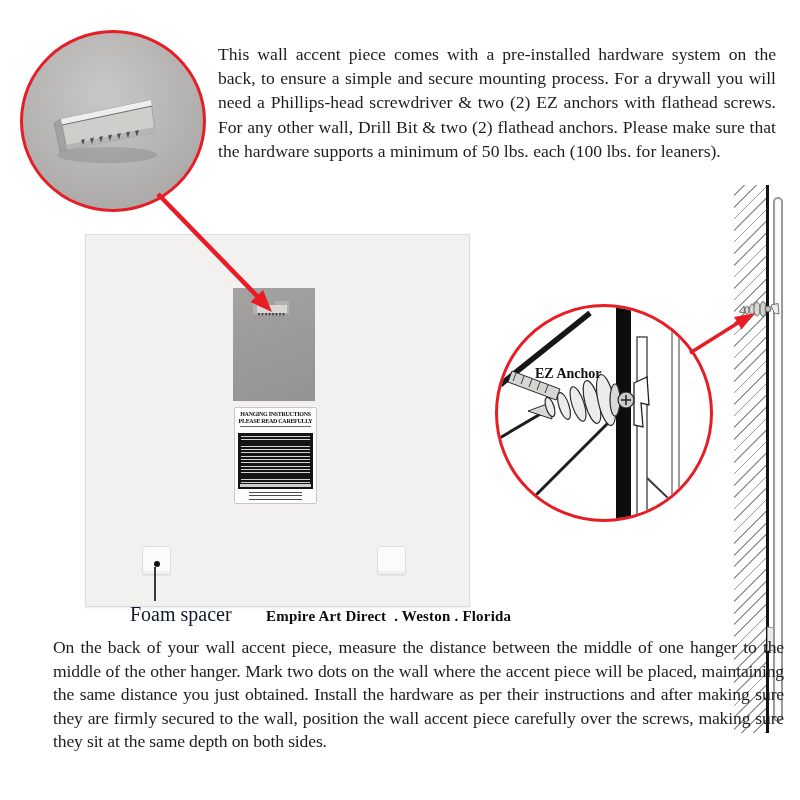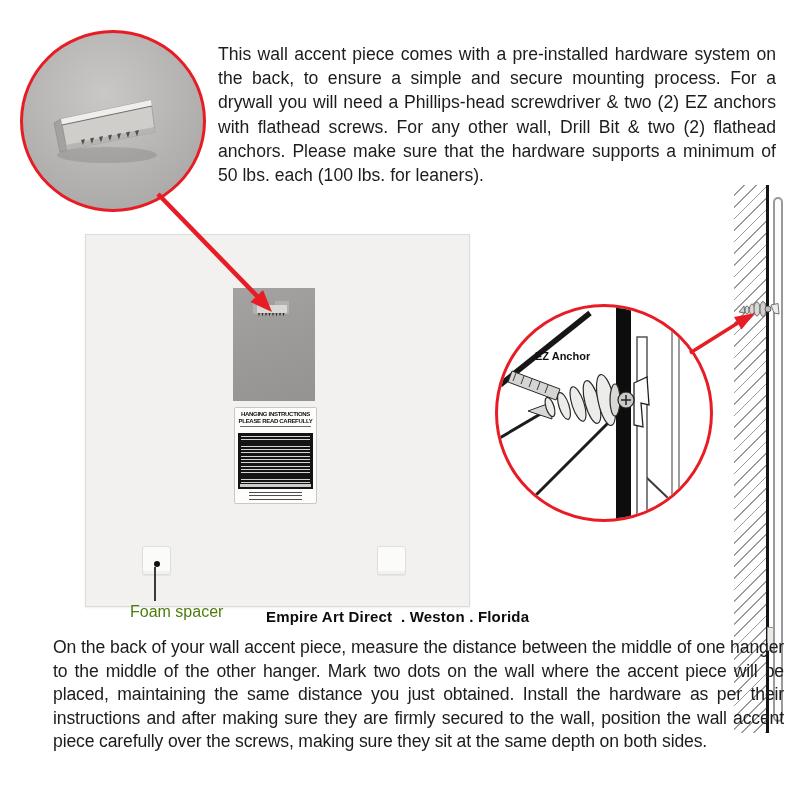--- a/index.html
+++ b/index.html
@@ -1,17 +1,17 @@
 <!DOCTYPE html>
 <html><head>
 <meta charset="utf-8">
 <style>
   html,body{margin:0;padding:0;background:#fff;}
   #canvas{position:relative;width:800px;height:800px;background:#ffffff;overflow:hidden;
-          font-family:Liberation Sans, sans-serif;color:#1b1b1b;}
+          font-family:Liberation Serif, serif;color:#1b1b1b;}
   .abs{position:absolute;}
 
   
   .para{font-size:17.6px;line-height:24.2px;text-align:justify;color:#1c1c1c;}
   #top-para{left:218px;top:42px;width:558px;}
   #bottom-para{left:5px;top:636px;width:731px;line-height:23.6px;letter-spacing:-0.15px;margin-left:48px;}
 
   
   #circle-hanger{left:20px;top:30px;width:180px;height:176px;border:3px solid #e81c24;border-radius:50%;
     overflow:hidden;background:radial-gradient(circle at 45% 35%, #c9c8c6 0%, #b4b3b1 55%, #a3a2a0 100%);}
@@ -29,27 +29,27 @@
   .lbl-body-lines{height:100%;background:repeating-linear-gradient(to bottom,rgba(255,255,255,0.82) 0 0.9px,transparent 0.9px 3.3px);}
   .lbl-band{position:absolute;left:2px;right:2px;bottom:2px;height:3.5px;background:#cfcdcb;}
   .lbl-foot{margin:3px auto 0;width:70%;height:9px;
     background:repeating-linear-gradient(to bottom,#4c4c4c 0 0.9px,transparent 0.9px 3.4px);}
   .spacer{width:27px;height:27px;background:#fbfbfa;border:1px solid #e0ded9;border-radius:3px;
     box-shadow:0 1px 1px rgba(0,0,0,0.06), inset 0 -3px 0 rgba(0,0,0,0.04);}
   #spacer-left{left:56px;top:311px;}
   #spacer-right{left:291px;top:311px;}
   #spacer-dot{left:11px;top:14px;width:6px;height:6px;border-radius:50%;background:#111;}
   #spacer-leader{left:154px;top:567px;width:1.5px;height:34px;background:#3a3a3a;}
-  #foam-label{left:130px;top:603px;font-size:16px;color:#4d7c0f;text-align:right;}
+  #foam-label{left:130px;top:603px;font-size:20px;color:#0f172a;text-align:right;}
   #brand{left:266px;top:608px;font-size:15px;font-weight:bold;color:#0c0c0c;white-space:pre;letter-spacing:0.2px;}
 
   
   #circle-ez{left:495px;top:304px;width:212px;height:212px;border:3px solid #e81c24;border-radius:50%;
     overflow:hidden;background:#ffffff;}
-  #ez-label{left:535px;top:350px;font-size:11px;font-weight:bold;color:#111;}
+  #ez-label{left:535px;top:366px;font-size:14px;font-weight:bold;color:#111;}
 
   
   #wall-hatch{left:734px;top:185px;width:33px;height:548px;
     background:repeating-linear-gradient(135deg,transparent 0 7px,#9b9b9b 7px 8.2px);}
   #wall-line{left:766px;top:185px;width:3px;height:548px;background:#141414;}
   #frame-profile{left:773px;top:197px;width:10px;height:525px;background:#fcfcfc;border:2px solid #9a9a9a;
     border-radius:5px;box-sizing:border-box;}
   #profile-spacer{left:767px;top:627px;width:7px;height:24px;background:#eceae7;border:1px solid #9a9a9a;box-sizing:border-box;}
 
   svg{display:block;}

